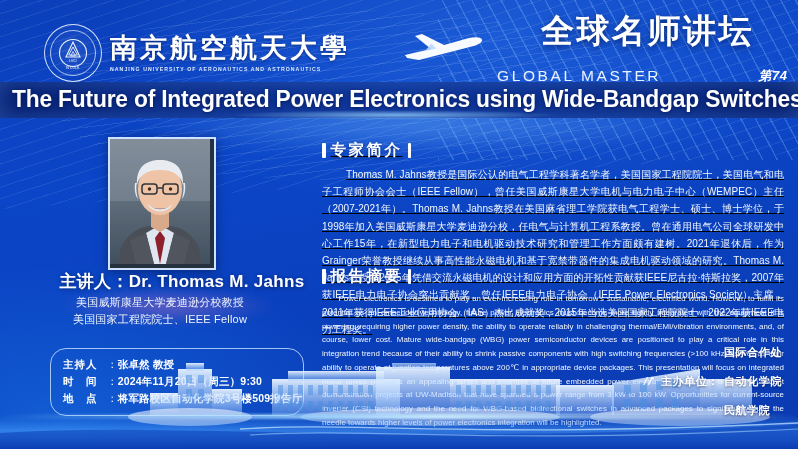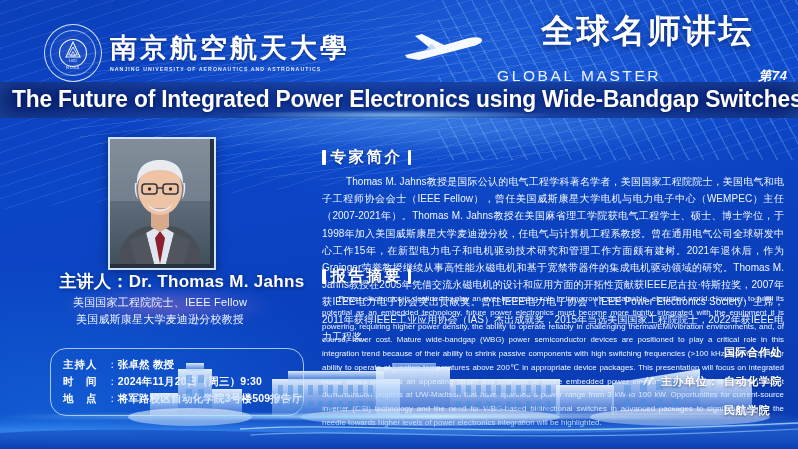--- a/index.html
+++ b/index.html
@@ -94,21 +94,21 @@
   
   .sec{position:absolute;left:322px;width:462px;}
   .sec-head{display:flex;align-items:center;gap:5px;margin-bottom:5px;}
   .bar{width:3.5px;height:15px;background:#ffffff;border-radius:1px;}
   .sec-title{font-size:15.5px;font-weight:700;color:#ffffff;letter-spacing:2.5px;
     text-shadow:0 1px 3px rgba(0,15,60,.5);}
   .sec-body{font-size:10px;color:#f2f7ff;line-height:1.72;text-align:justify;
     text-indent:2.4em;letter-spacing:.05px;}
   .sec-body-en{font-size:7.9px;color:#f2f7ff;line-height:1.74;text-align:justify;
     text-indent:2.1em;letter-spacing:.02px;}
-  #bio-section{top:147px;}
+  #bio-section{top:140px;text-decoration:underline;}
   #abstract-section{top:266px;}
 
   
   .sky{position:absolute;left:0;bottom:0;width:798px;height:86px;pointer-events:none;}
   .footer-line{position:absolute;left:0;bottom:30px;width:798px;height:5px;
     background:linear-gradient(90deg, rgba(120,190,255,0) 0%, rgba(160,215,255,.85) 40%, rgba(200,235,255,.95) 55%, rgba(120,190,255,0) 100%);
     filter:blur(1.2px);}
   .organizers{position:absolute;right:16px;bottom:31px;display:flex;align-items:center;gap:5px;
     font-size:11px;font-weight:700;color:#ffffff;letter-spacing:.6px;white-space:nowrap;
     text-shadow:0 1px 3px rgba(0,15,60,.6);}
@@ -190,22 +190,22 @@
       <circle cx="60.5" cy="50" r="1.7" fill="#37271d"></circle>
 
       <path d="M36 62 C40 76 60 76 64 62 C62 72 38 72 36 62 Z" fill="#e6e9ee"></path>
       <path d="M42 68 C46 71 54 71 58 68 C54 70 46 70 42 68 Z" fill="#8d5a52"></path>
     </svg>
   </div>
 
   <div class="spk-glow"></div>
   <div class="speaker-name">主讲人：Dr. Thomas M. Jahns</div>
   <div class="speaker-aff">
+    <div>美国威斯康星大学麦迪逊分校教授</div>
     <div>美国国家工程院院士、IEEE Fellow</div>
-    <div>美国威斯康星大学麦迪逊分校教授</div>
   </div>
 
   <div class="detail-box">
     <div class="detail-row">
       <span class="detail-label">主持人</span>
       <span class="detail-colon">：</span>
       <span class="detail-val">张卓然 教授</span>
     </div>
     <div class="detail-row">
       <span class="detail-label">时　间</span>

